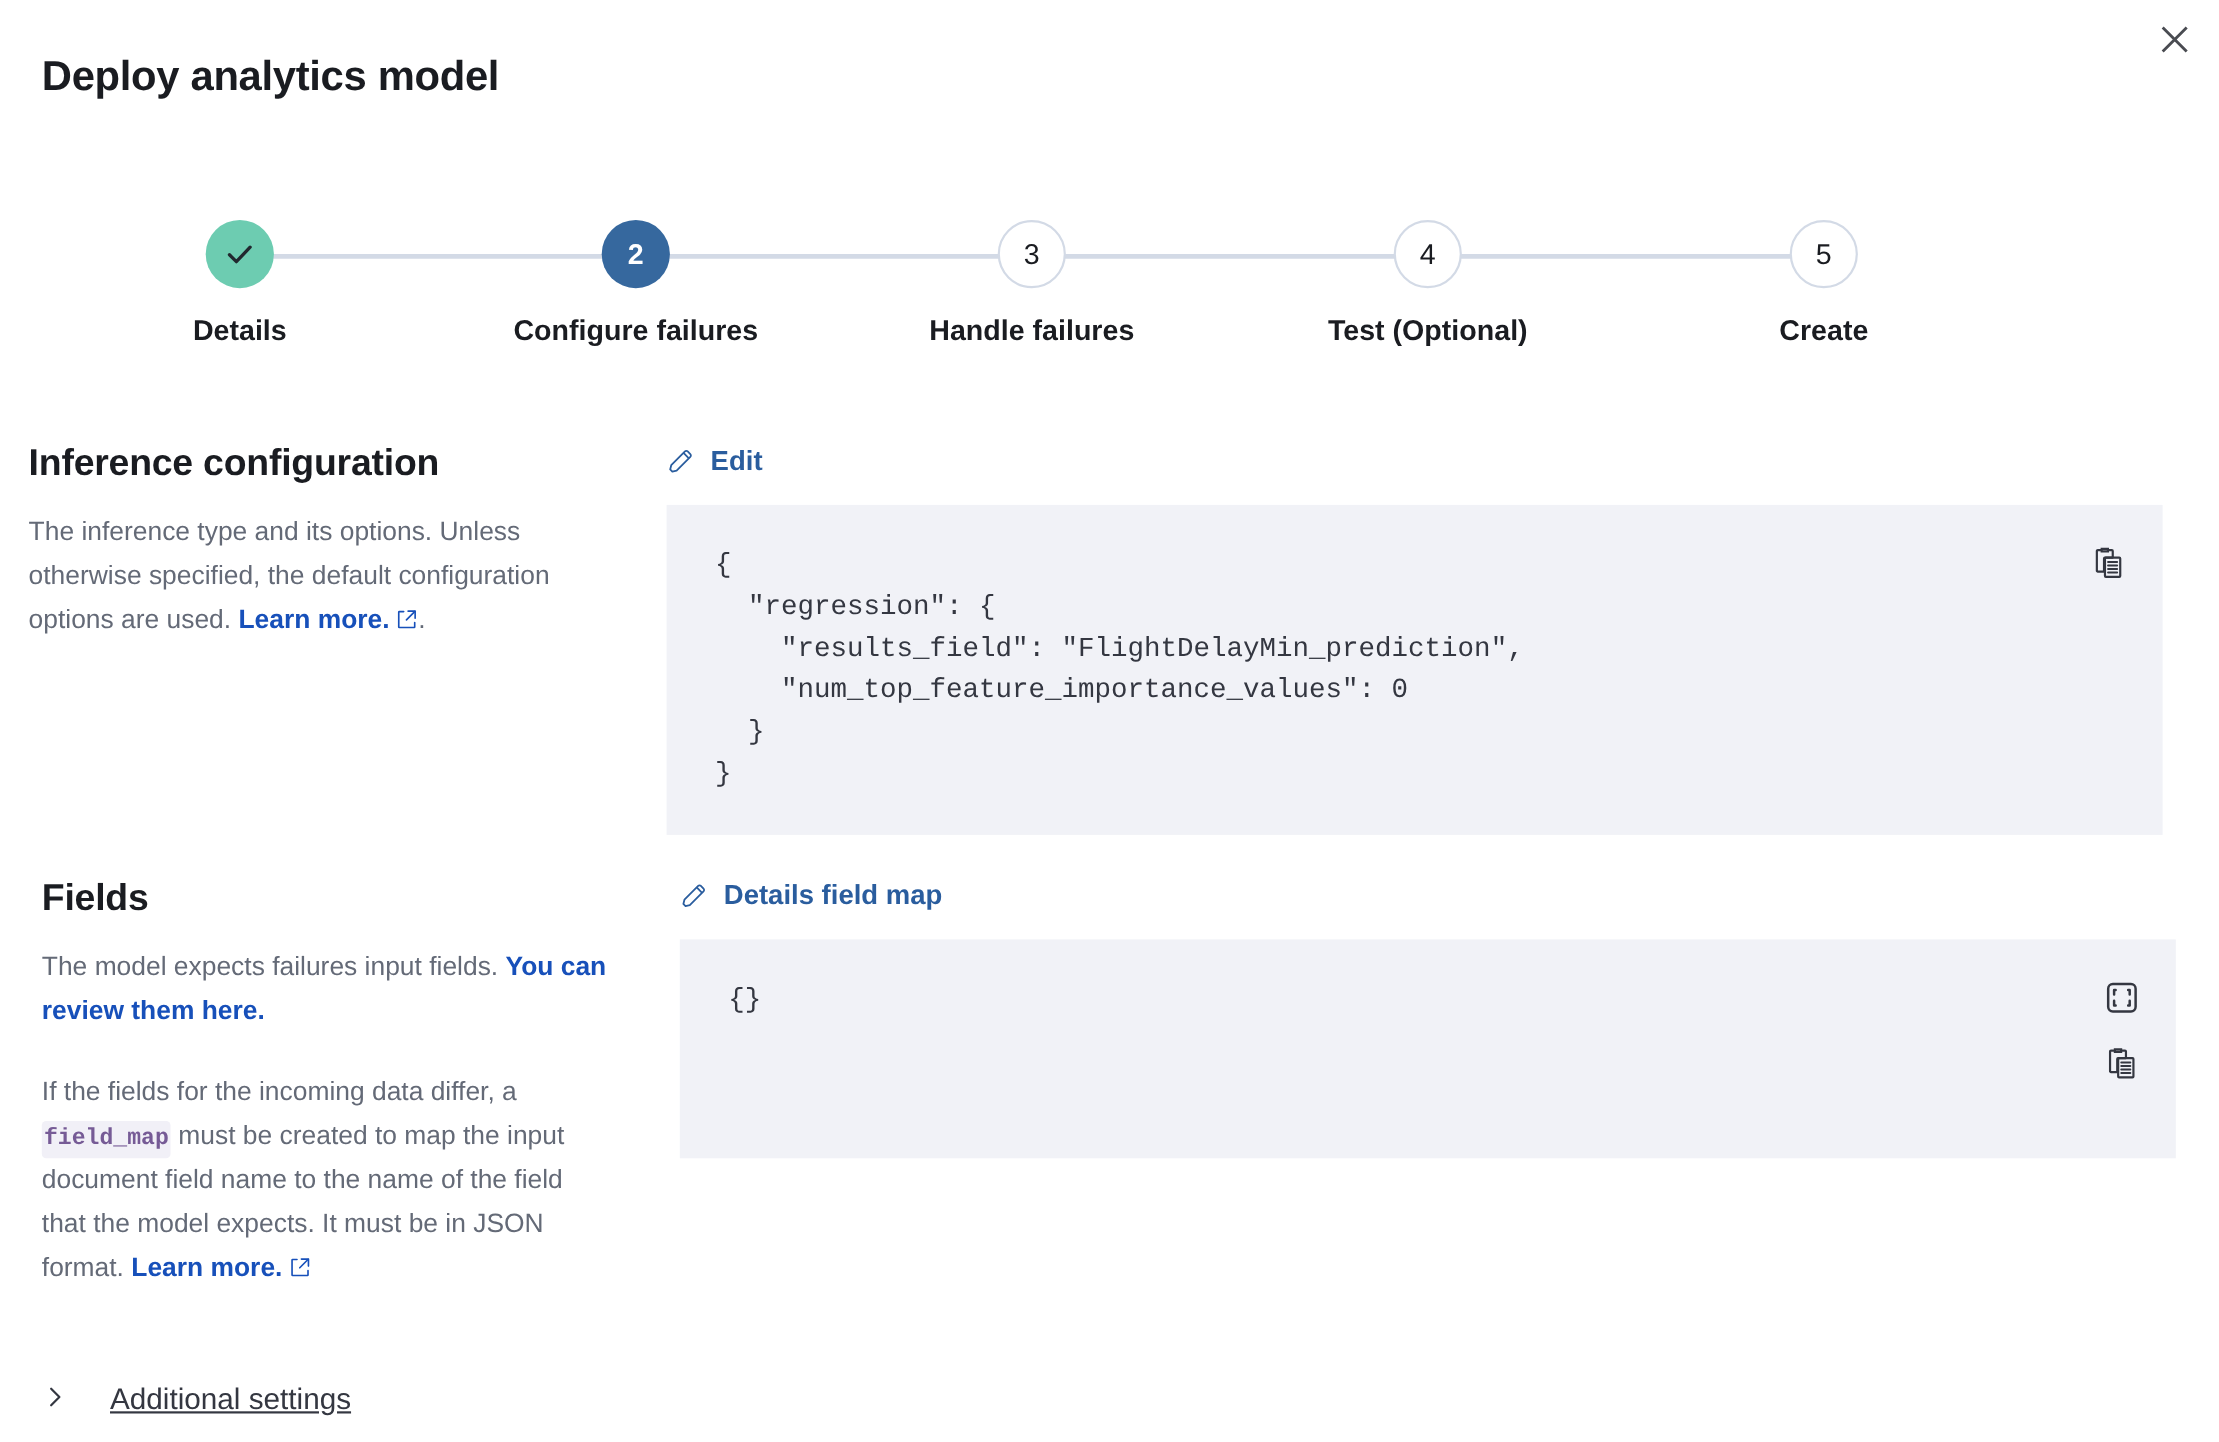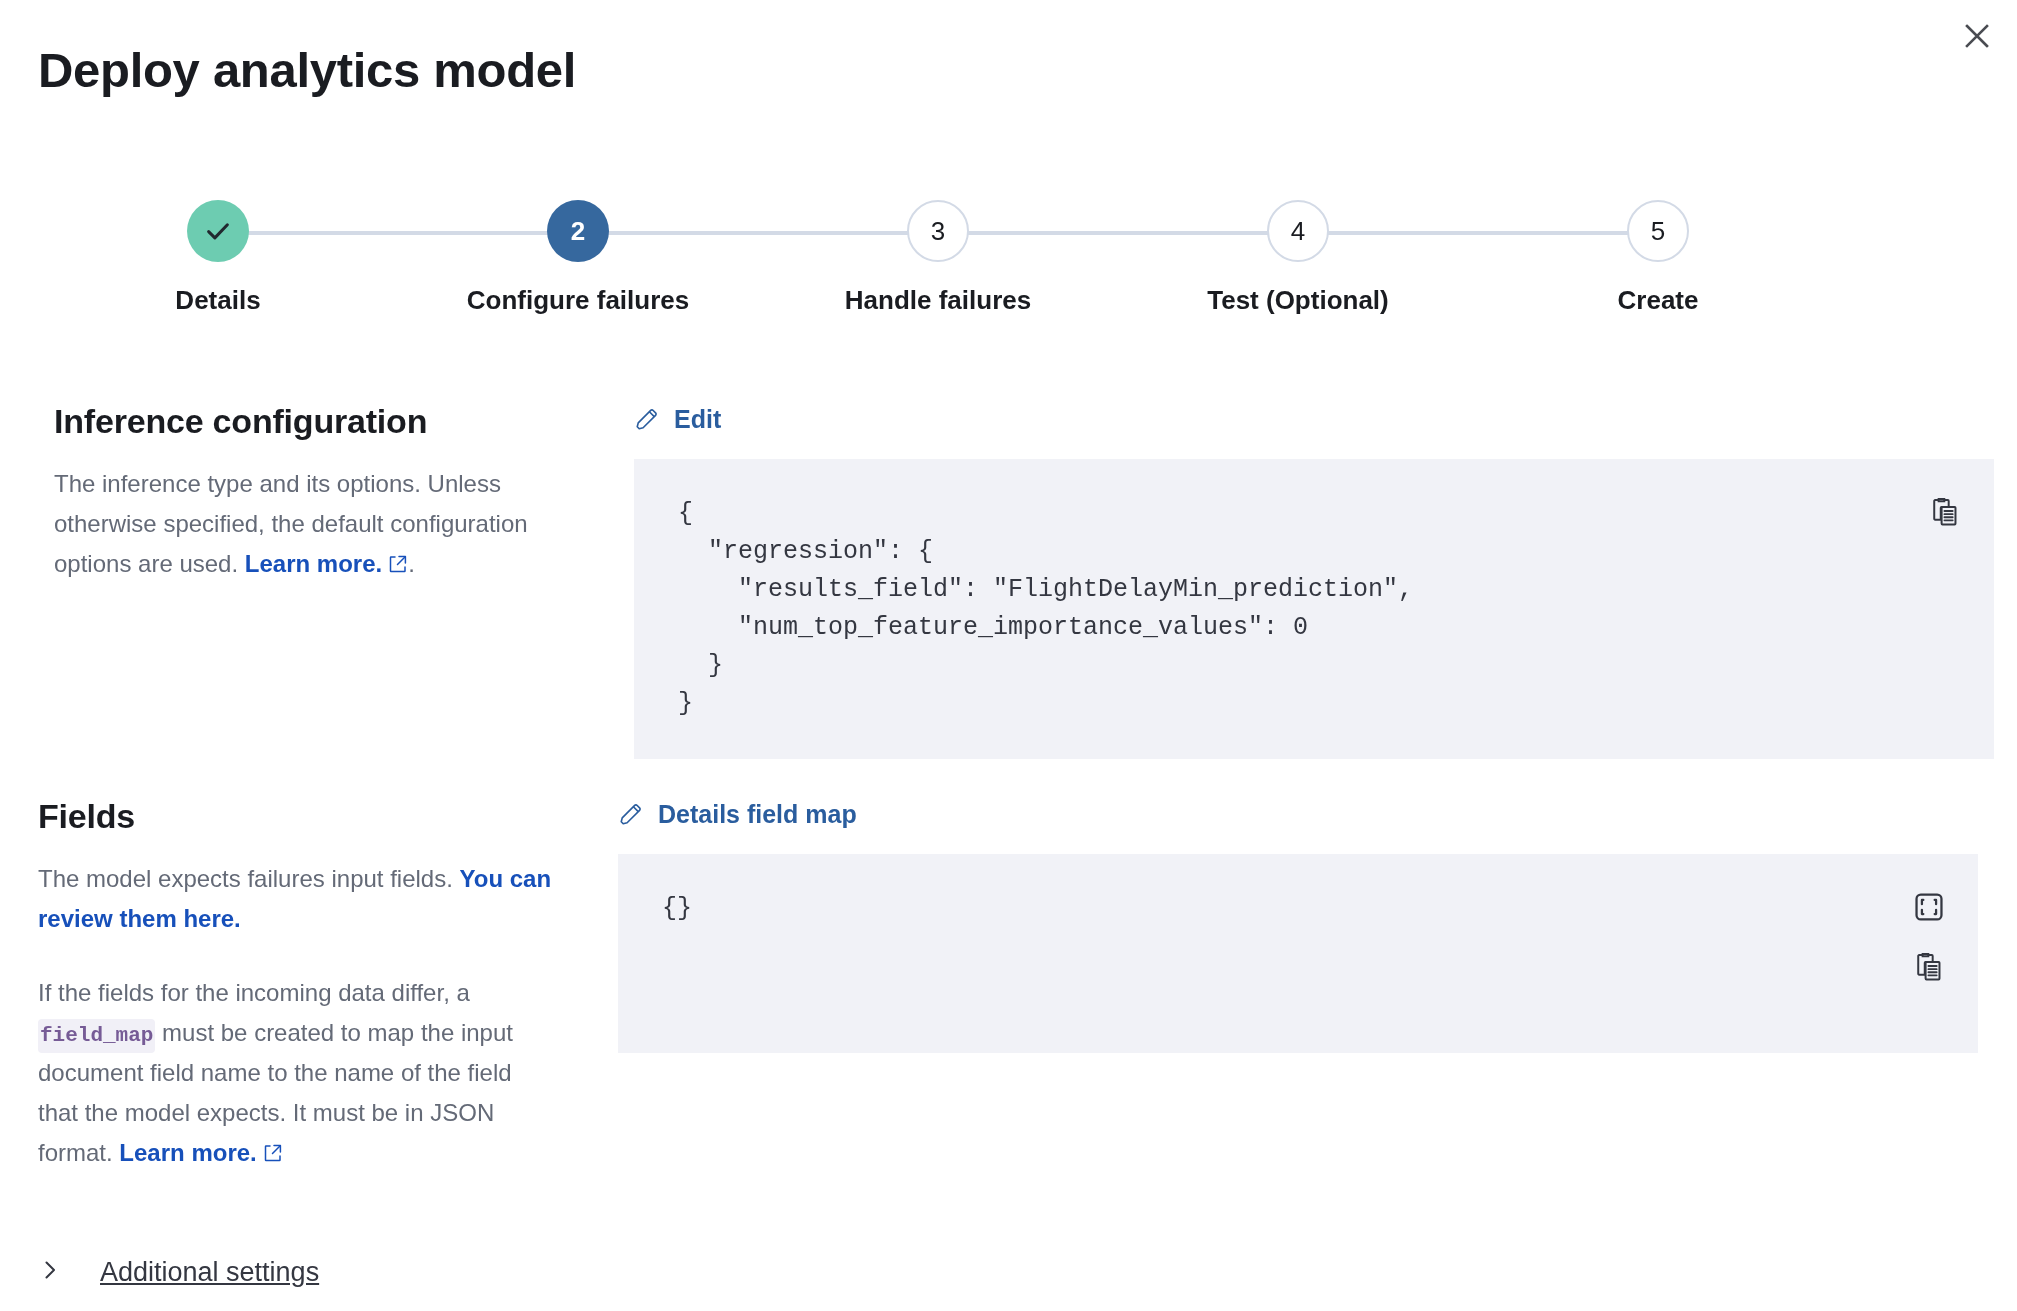--- a/index.html
+++ b/index.html
@@ -35,21 +35,21 @@
     border: none;
     border-radius: 4px;
   }
   .close-btn svg { display: block; }
 
   
   .modal-title {
     position: absolute;
     left: 38px;
     top: 44px;
-    font-size: 49px;
+    font-size: 38px;
     line-height: 52px;
     font-weight: 700;
     letter-spacing: -0.3px;
     color: #1a1c21;
   }
 
   
   .stepper {
     position: absolute;
     left: 38px;
@@ -279,21 +279,21 @@
     </div>
 
     <div class="step">
       <div class="step-line" style="left:-50%; right:50%;"></div>
       <div class="step-circle upcoming">5</div>
       <div class="step-label">Create</div>
     </div>
 
   </div>
 
-  <div class="section" style="left:54px; top:400px; width:1940px;">
+  <div class="section" style="left:26px; top:400px; width:1940px;">
 
     <div class="section-left">
       <div class="section-title">Inference configuration</div>
       <div class="section-desc">
         <span>The inference type and its options. Unless otherwise specified, the default configuration options are used. </span><a class="link">Learn more.</a><span class="ext-icon"><svg width="20" height="20" viewBox="0 0 20 20">
               <path d="M7 3 H3 a0.5 0.5 0 0 0 -0.5 0.5 V17 a0.5 0.5 0 0 0 0.5 0.5 H16.5 a0.5 0.5 0 0 0 0.5 -0.5 V13" stroke="#1750ba" stroke-width="1.5" fill="none" stroke-linecap="round"></path>
               <path d="M11 2.6 H17.4 V9" stroke="#1750ba" stroke-width="1.5" fill="none" stroke-linecap="round" stroke-linejoin="round"></path>
               <path d="M17.2 2.8 L9.5 10.5" stroke="#1750ba" stroke-width="1.5" fill="none" stroke-linecap="round"></path>
             </svg></span><span>.</span>
       </div>

